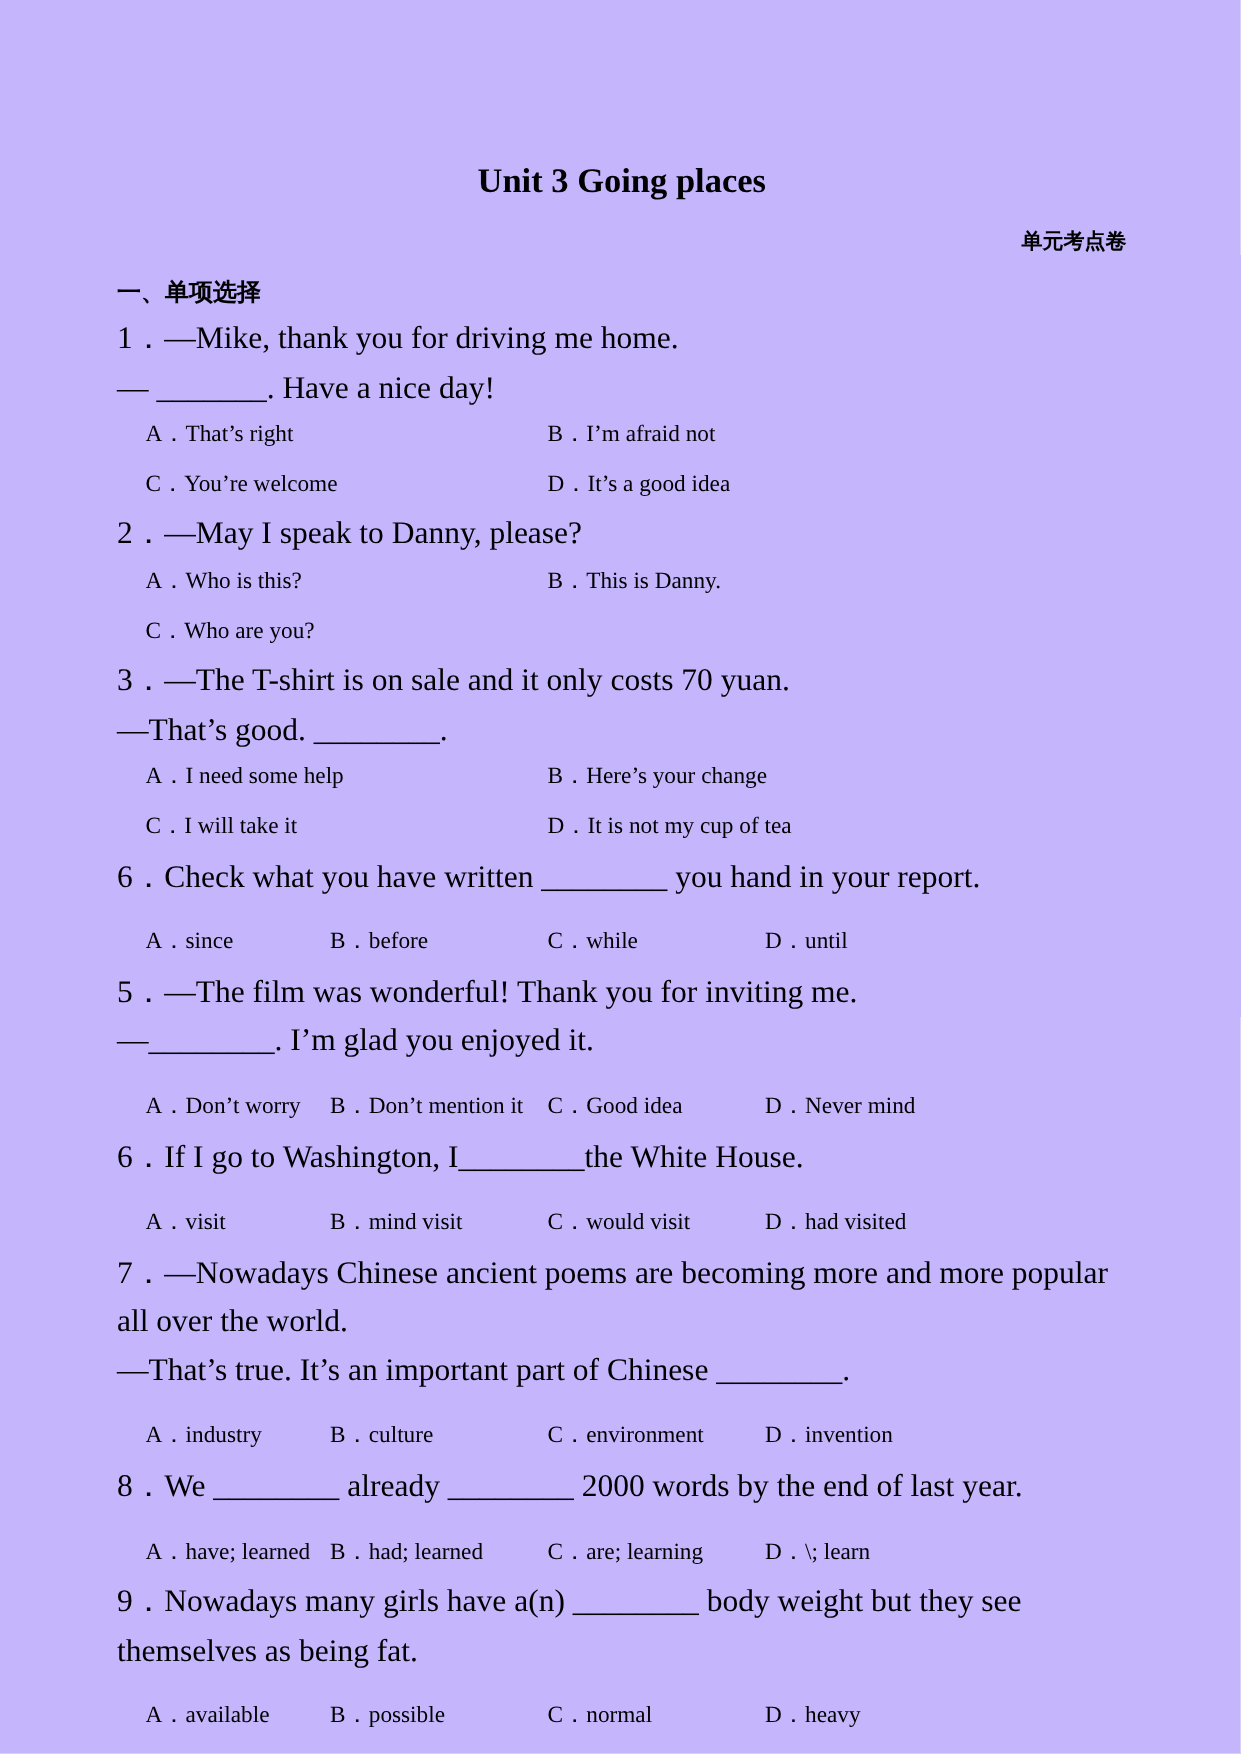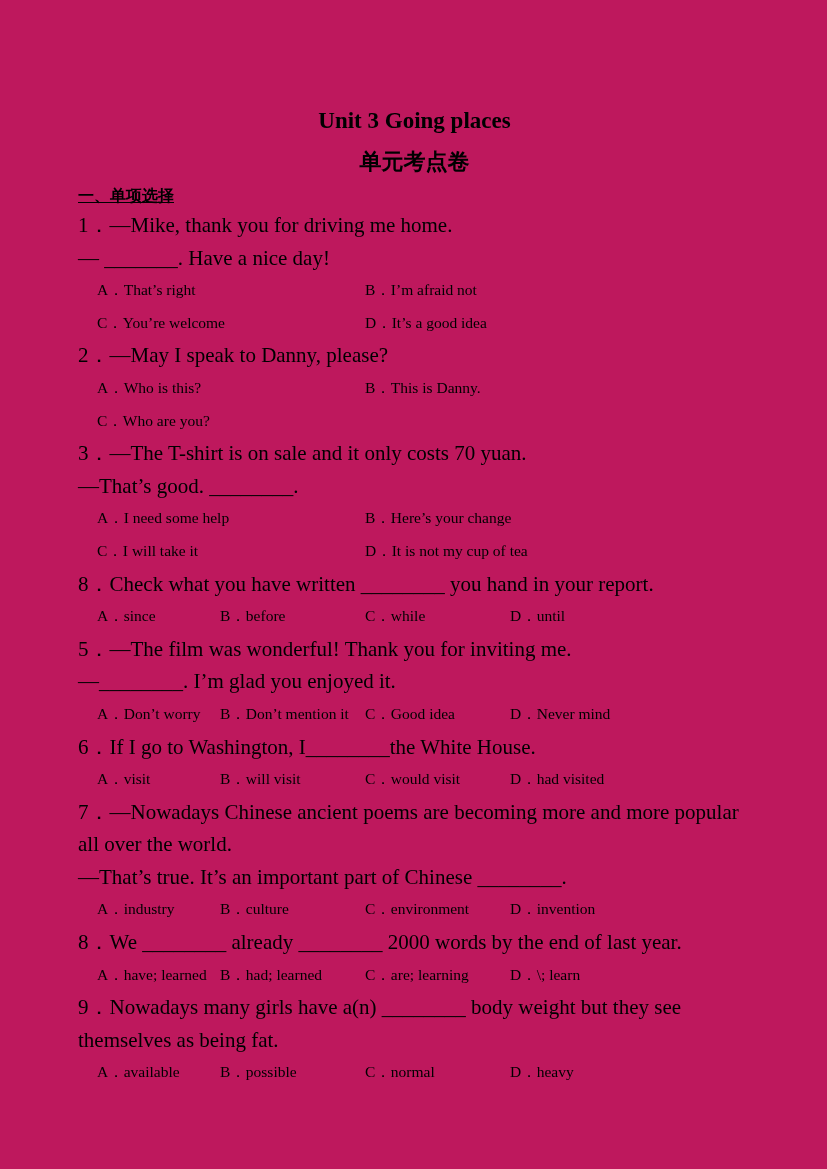--- a/index.html
+++ b/index.html
@@ -1,64 +1,63 @@
 <!DOCTYPE html>
 <html><head>
 <meta charset="utf-8">
 <style>
   html, body { margin: 0; padding: 0; background: #e8e8e8; }
   .page {
     position: relative;
     width: 827px;
     height: 1169px;
     margin: 0 auto;
-    background: #be185d;
+    background: #c4b5fd;
     box-sizing: border-box;
     padding: 106px 76px 0 78px;
     font-family: "Liberation Serif", "DejaVu Serif", serif;
     color: #000000;
     overflow: hidden;
   }
   .title {
     margin: 0;
     text-align: center;
     font-size: 23px;
     font-weight: bold;
     line-height: 30px;
     font-family: "Liberation Serif", "DejaVu Serif", serif;
   }
   .subtitle {
     margin: 11px 0 0 0;
-    text-align: center;
-    font-size: 22px;
+    text-align: right;
+    font-size: 14px;
     font-weight: bold;
     line-height: 30px;
   }
   .section-heading {
     margin-top: 6px;
     font-size: 16px;
     font-weight: bold;
     line-height: 26px;
-    text-decoration: underline;
   }
   .question { margin: 0; }
   .line {
     margin: 0;
     font-size: 21px;
     line-height: 32.6px;
     white-space: pre-wrap;
   }
   .opts {
     display: grid;
     margin-left: 19px;
     font-size: 15.5px;
     line-height: 32.6px;
   }
   .opts.cols2 { grid-template-columns: 268px 1fr; }
-  .opts.cols4 { grid-template-columns: 123px 145px 145px 1fr; }
+  .opts.cols4 { grid-template-columns: 123px 145px 145px 1fr; margin-top: 12px; }
   .opt { white-space: pre; overflow: hidden; }
 </style>
 </head>
 <body>
 
 <div class="page">
 
   <h1 class="title">Unit 3 Going places</h1>
   <h2 class="subtitle">单元考点卷</h2>
   <div class="section-heading">一、单项选择</div>
@@ -88,21 +87,21 @@
     <p class="line">—That’s good. ________.</p>
     <div class="opts cols2">
       <span class="opt">A．I need some help</span>
       <span class="opt">B．Here’s your change</span>
       <span class="opt">C．I will take it</span>
       <span class="opt">D．It is not my cup of tea</span>
     </div>
   </div>
 
   <div class="question">
-    <p class="line">8．Check what you have written ________ you hand in your report.</p>
+    <p class="line">6．Check what you have written ________ you hand in your report.</p>
     <div class="opts cols4">
       <span class="opt">A．since</span>
       <span class="opt">B．before</span>
       <span class="opt">C．while</span>
       <span class="opt">D．until</span>
     </div>
   </div>
 
   <div class="question">
     <p class="line">5．—The film was wonderful! Thank you for inviting me.</p>
@@ -112,21 +111,21 @@
       <span class="opt">B．Don’t mention it</span>
       <span class="opt">C．Good idea</span>
       <span class="opt">D．Never mind</span>
     </div>
   </div>
 
   <div class="question">
     <p class="line">6．If I go to Washington, I________the White House.</p>
     <div class="opts cols4">
       <span class="opt">A．visit</span>
-      <span class="opt">B．will visit</span>
+      <span class="opt">B．mind visit</span>
       <span class="opt">C．would visit</span>
       <span class="opt">D．had visited</span>
     </div>
   </div>
 
   <div class="question">
     <p class="line">7．—Nowadays Chinese ancient poems are becoming more and more popular all over the world.</p>
     <p class="line">—That’s true. It’s an important part of Chinese ________.</p>
     <div class="opts cols4">
       <span class="opt">A．industry</span>

